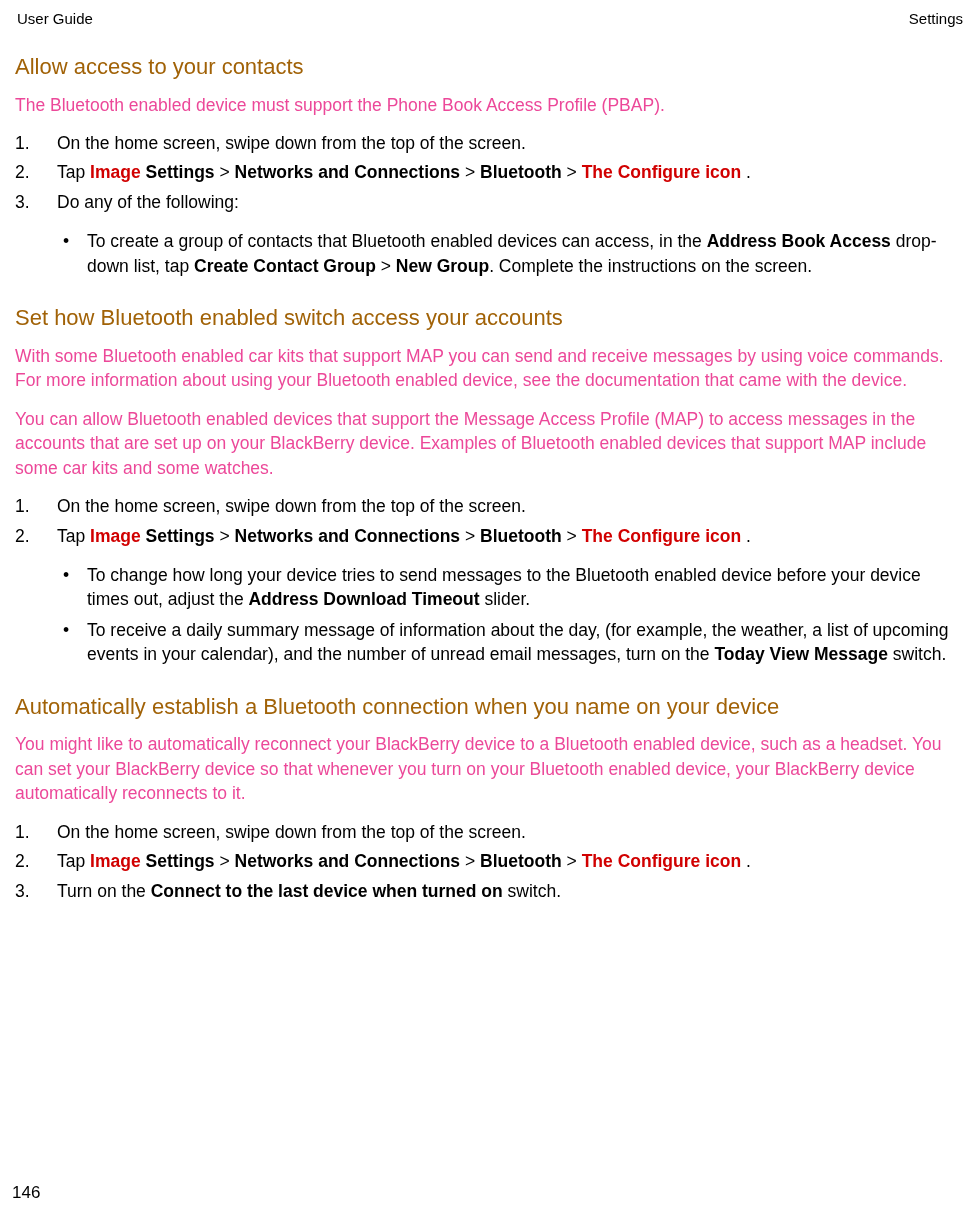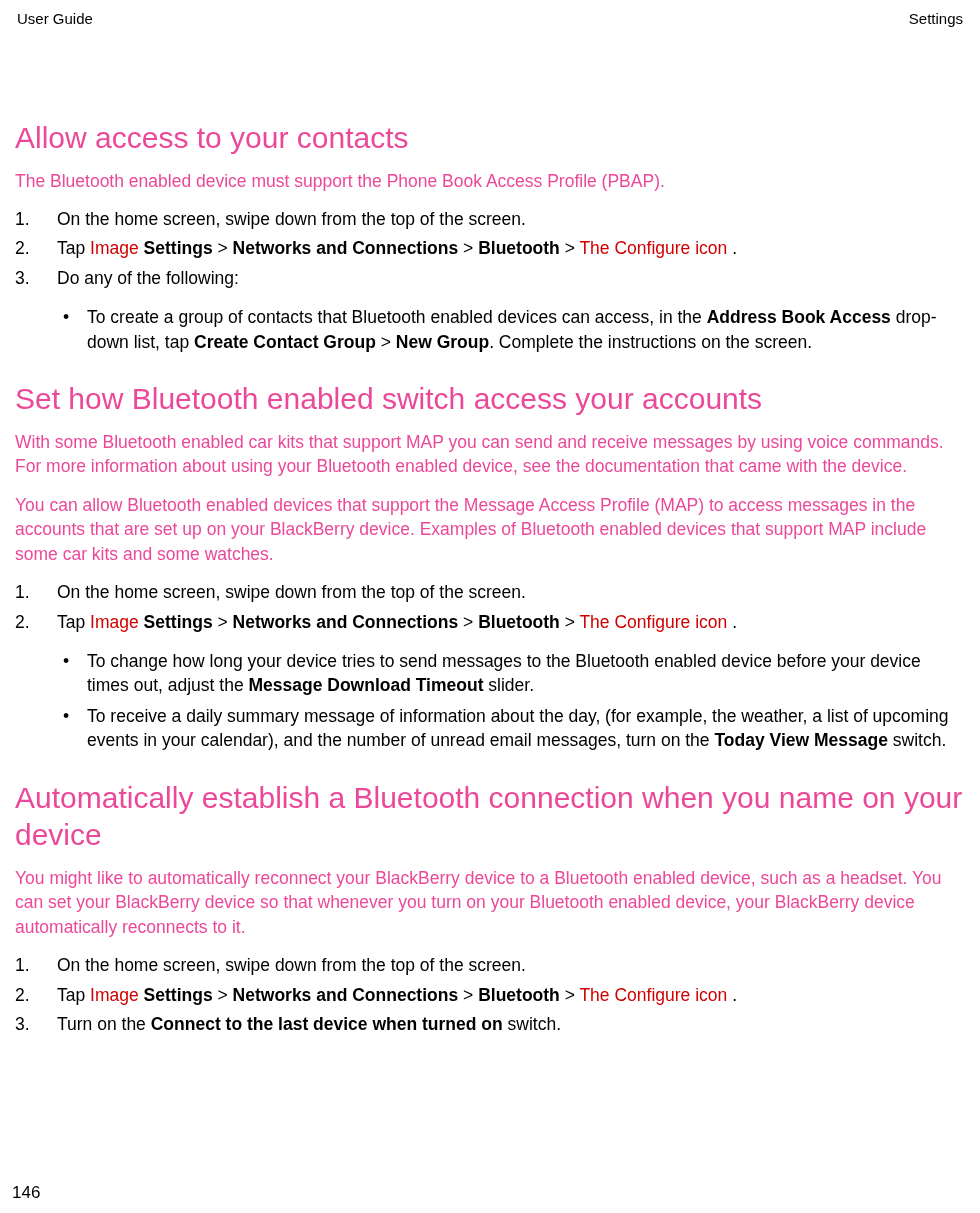--- a/index.html
+++ b/index.html
@@ -13,27 +13,27 @@
       font-family: 'Segoe UI', Tahoma, Geneva, Verdana, sans-serif;
       color: #000;
       background: #fff;
       position: relative;
       padding: 10px 15px;
     }
     .header {
       display: flex;
       justify-content: space-between;
       font-size: 15px;
-      margin-bottom: 92px;
+      margin-bottom: 26px;
       padding: 0 2px;
     }
     h2 {
-      font-size: 30px;
+      font-size: 22px;
       font-weight: 400;
-      color: #ec4899;
+      color: #a16207;
       margin-bottom: 12px;
       line-height: 1.25;
     }
     p {
       font-size: 17.5px;
       line-height: 1.4;
       margin-bottom: 14px;
       color: #ec4899;
     }
     ol {
@@ -70,20 +70,21 @@
       content: "•";
       position: absolute;
       left: 48px;
       font-size: 17.5px;
     }
     .bold {
       font-weight: 700;
     }
     .red {
       color: #d10000;
+      font-weight: bold;
     }
     .page-number {
       position: absolute;
       bottom: 10px;
       left: 12px;
       font-size: 17px;
     }
     .section {
       margin-bottom: 26px;
     }
@@ -111,21 +112,21 @@
 
 <div class="section">
   <h2>Set how Bluetooth enabled switch access your accounts</h2>
   <p>With some Bluetooth enabled car kits that support MAP you can send and receive messages by using voice commands. For more information about using your Bluetooth enabled device, see the documentation that came with the device.</p>
   <p>You can allow Bluetooth enabled devices that support the Message Access Profile (MAP) to access messages in the accounts that are set up on your BlackBerry device. Examples of Bluetooth enabled devices that support MAP include some car kits and some watches.</p>
   <ol>
     <li>On the home screen, swipe down from the top of the screen.</li>
     <li><span>Tap </span><span class="red">Image</span><span class="bold"> Settings</span><span> &gt; </span><span class="bold">Networks and Connections</span><span> &gt; </span><span class="bold">Bluetooth</span><span> &gt; </span><span class="red"> The Configure icon </span><span>.</span></li>
   </ol>
   <ul>
-    <li><span>To change how long your device tries to send messages to the Bluetooth enabled device before your device times out, adjust the </span><span class="bold">Message Download Timeout</span><span> slider.</span></li>
+    <li><span>To change how long your device tries to send messages to the Bluetooth enabled device before your device times out, adjust the </span><span class="bold">Address Download Timeout</span><span> slider.</span></li>
     <li><span>To receive a daily summary message of information about the day, (for example, the weather, a list of upcoming events in your calendar), and the number of unread email messages, turn on the </span><span class="bold">Today View Message</span><span> switch.</span></li>
   </ul>
 </div>
 
 <div class="section">
   <h2>Automatically establish a Bluetooth connection when you name on your device</h2>
   <p>You might like to automatically reconnect your BlackBerry device to a Bluetooth enabled device, such as a headset. You can set your BlackBerry device so that whenever you turn on your Bluetooth enabled device, your BlackBerry device automatically reconnects to it.</p>
   <ol>
     <li>On the home screen, swipe down from the top of the screen.</li>
     <li><span>Tap </span><span class="red">Image</span><span class="bold"> Settings</span><span> &gt; </span><span class="bold">Networks and Connections</span><span> &gt; </span><span class="bold">Bluetooth</span><span> &gt; </span><span class="red"> The Configure icon </span><span>.</span></li>

